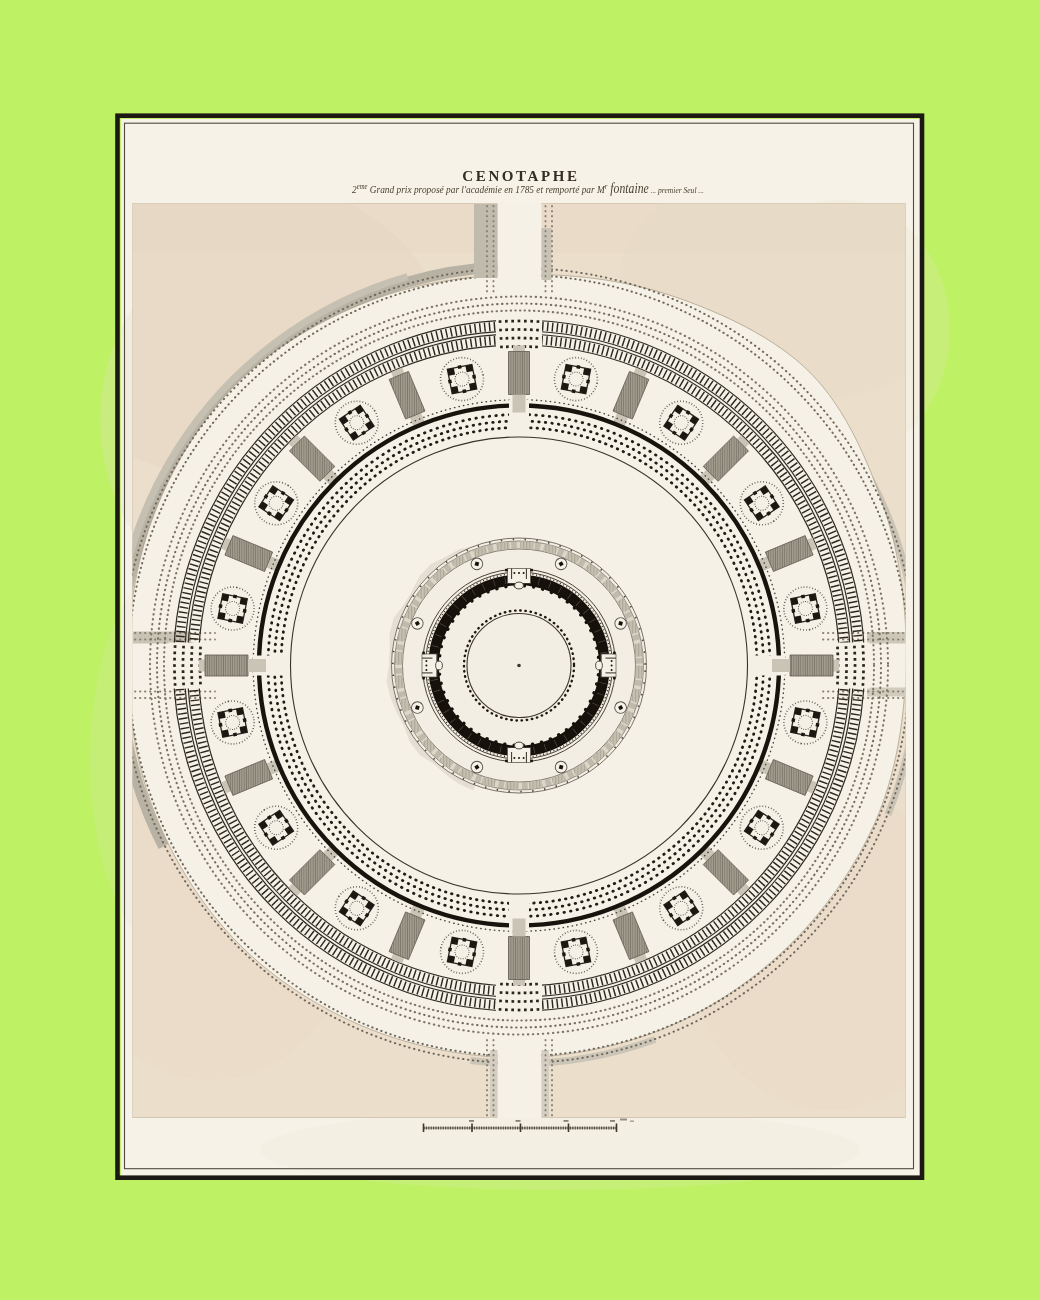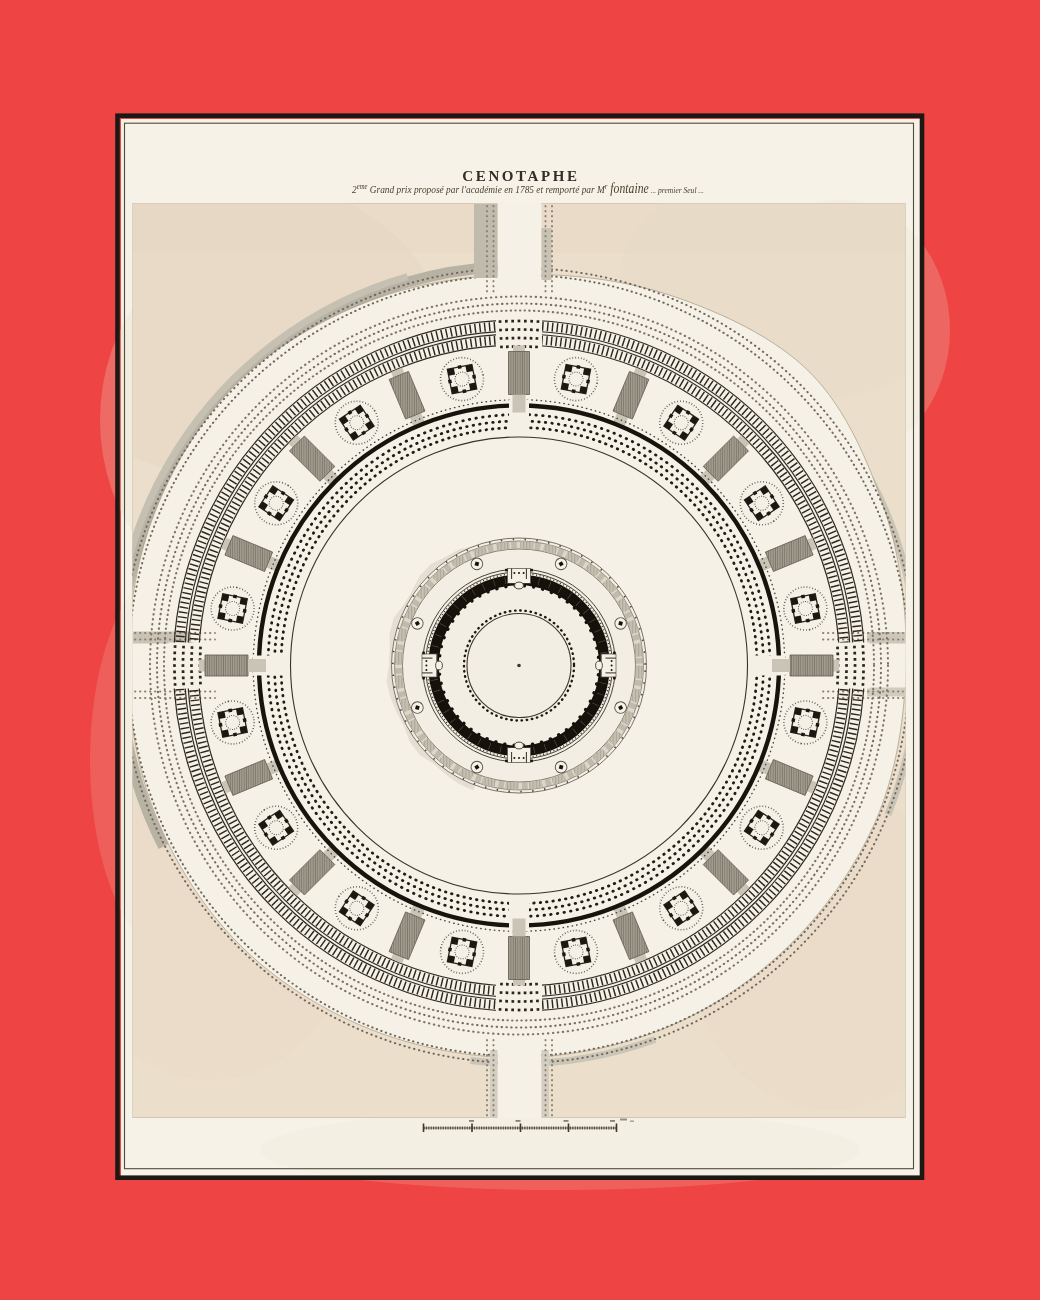--- a/index.html
+++ b/index.html
@@ -1,15 +1,15 @@
 <!DOCTYPE html>
 <html><head><meta charset="utf-8">
 <style>
 html,body{margin:0;padding:0;background:#efeae0;}
-.page{position:relative;width:1040px;height:1300px;background:#ef4444;font-family:"Liberation Serif",serif;overflow:hidden;}
+.page{position:relative;width:1040px;height:1300px;background:#bef264;font-family:"Liberation Serif",serif;overflow:hidden;}
 </style></head>
 <body>
 <div class="page">
 <svg width="1040" height="1300" viewBox="0 0 1040 1300">
 <defs>
 <pattern id="hp" width="2.3" height="4" patternUnits="userSpaceOnUse">
   <rect width="2.3" height="4" fill="#a7a193"></rect>
   <rect x="0.6" width="1" height="4" fill="#7e786c"></rect>
 </pattern>
 <pattern id="hp2" width="3.2" height="3.2" patternUnits="userSpaceOnUse">

